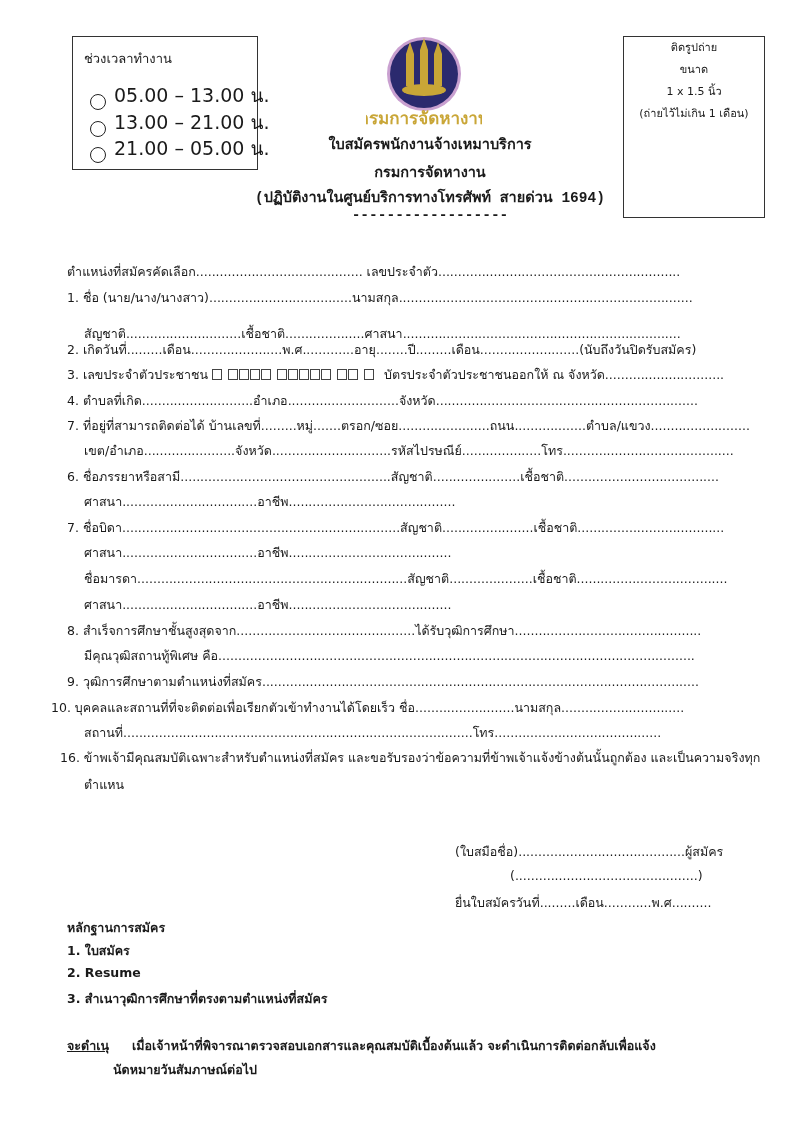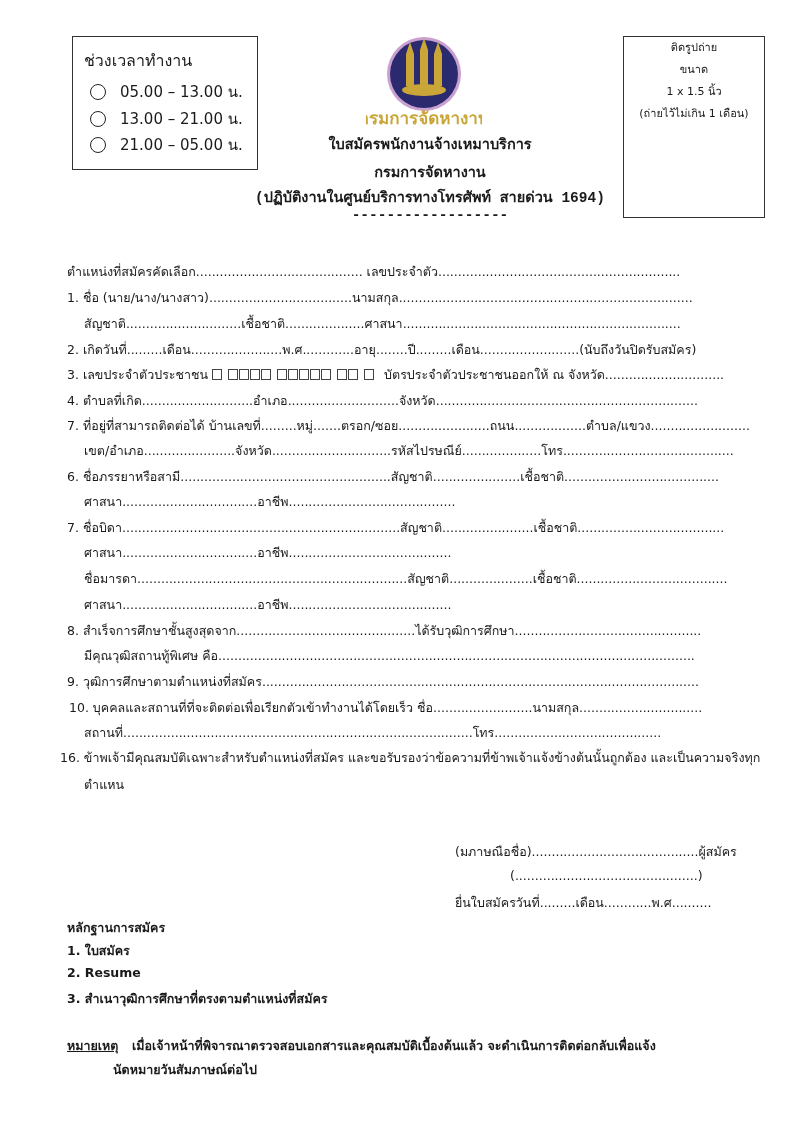--- a/index.html
+++ b/index.html
@@ -1,21 +1,21 @@
 <!DOCTYPE html>
 <html><head>
 <meta charset="utf-8">
 <style>
   html, body { margin: 0; padding: 0; background: #ffffff; }
   body { width: 800px; height: 1131px; position: relative; overflow: hidden;
          font-family: "DejaVu Sans", "Liberation Sans", sans-serif; color: #1a1a1a; }
   .abs { position: absolute; }
   .shift-box { left: 72px; top: 36px; width: 186px; height: 134px; border: 1.5px solid #333; box-sizing: border-box; }
-  .shift-title { left: 84px; top: 48px; font-size: 16px; }
-  .shift-opt { left: 90px; font-size: 15px; display: flex; align-items: center; gap: 14px; }
+  .shift-title { left: 84px; top: 48px; font-size: 13px; }
+  .shift-opt { left: 90px; font-size: 19px; display: flex; align-items: flex-end; gap: 8px; }
   .radio { width: 16px; height: 16px; border: 1.5px solid #222; border-radius: 50%; box-sizing: border-box; display: inline-block; }
   .photo-box { left: 623px; top: 36px; width: 142px; height: 182px; border: 1.5px solid #333; box-sizing: border-box;
                text-align: center; font-size: 11px; line-height: 22px; }
   .logo { left: 366px; top: 34px; width: 116px; height: 96px; }
   .title { left: 200px; width: 460px; text-align: center; font-weight: bold; font-size: 14.5px; font-family: Liberation Mono, monospace; }
   .line { left: 67px; font-size: 12.5px; white-space: nowrap; text-align: right; }
   .sig { font-size: 12.5px; white-space: nowrap; }
   .ev { left: 67px; font-size: 12.5px; white-space: nowrap; font-weight: bold; }
   .box { display: inline-block; width: 10px; height: 11px; border: 1px solid #444; margin-right: 1px; vertical-align: -1px; box-sizing: border-box; }
   .grp { margin-right: 5px; }
@@ -60,50 +60,50 @@
 
 <div class="abs photo-box">
   <div>ติดรูปถ่าย</div>
   <div>ขนาด</div>
   <div>1 x 1.5 นิ้ว</div>
   <div>(ถ่ายไว้ไม่เกิน 1 เดือน)</div>
 </div>
 
 <div class="abs line" style="top:262px">ตำแหน่งที่สมัครคัดเลือก.......................................... เลขประจำตัว.............................................................</div>
 <div class="abs line" style="top:288px">1.  ชื่อ  (นาย/นาง/นางสาว)....................................นามสกุล..........................................................................</div>
-<div class="abs line" style="top:314px;left:84px">สัญชาติ.............................เชื้อชาติ....................ศาสนา......................................................................</div>
+<div class="abs line" style="top:324px;left:84px">สัญชาติ.............................เชื้อชาติ....................ศาสนา......................................................................</div>
 <div class="abs line" style="top:340px">2.  เกิดวันที่.........เดือน.......................พ.ศ.............อายุ........ปี.........เดือน.........................(นับถึงวันปิดรับสมัคร)</div>
 <div class="abs line" style="top:365px">
   <span>3.  เลขประจำตัวประชาชน</span>
   <span>
     <span class="grp"><span class="box"></span></span><span class="grp"><span class="box"></span><span class="box"></span><span class="box"></span><span class="box"></span></span><span class="grp"><span class="box"></span><span class="box"></span><span class="box"></span><span class="box"></span><span class="box"></span></span><span class="grp"><span class="box"></span><span class="box"></span></span><span class="grp"><span class="box"></span></span>
   </span>
   <span>บัตรประจำตัวประชาชนออกให้ ณ จังหวัด..............................</span>
 </div>
 <div class="abs line" style="top:391px">4.  ตำบลที่เกิด............................อำเภอ............................จังหวัด..................................................................</div>
 <div class="abs line" style="top:416px">7.  ที่อยู่ที่สามารถติดต่อได้ บ้านเลขที่.........หมู่.......ตรอก/ซอย.......................ถนน..................ตำบล/แขวง.........................</div>
 <div class="abs line" style="top:441px;left:84px">เขต/อำเภอ.......................จังหวัด..............................รหัสไปรษณีย์....................โทร...........................................</div>
 <div class="abs line" style="top:467px">6.  ชื่อภรรยาหรือสามี.....................................................สัญชาติ......................เชื้อชาติ.......................................</div>
 <div class="abs line" style="top:492px;left:84px">ศาสนา..................................อาชีพ..........................................</div>
 <div class="abs line" style="top:518px">7.  ชื่อบิดา......................................................................สัญชาติ.......................เชื้อชาติ.....................................</div>
 <div class="abs line" style="top:543px;left:84px">ศาสนา..................................อาชีพ.........................................</div>
 <div class="abs line" style="top:569px;left:84px">ชื่อมารดา....................................................................สัญชาติ.....................เชื้อชาติ......................................</div>
 <div class="abs line" style="top:595px;left:84px">ศาสนา..................................อาชีพ.........................................</div>
 <div class="abs line" style="top:621px">8.  สำเร็จการศึกษาชั้นสูงสุดจาก.............................................ได้รับวุฒิการศึกษา...............................................</div>
 <div class="abs line" style="top:646px;left:84px">มีคุณวุฒิสถานทู้พิเศษ  คือ........................................................................................................................</div>
 <div class="abs line" style="top:672px">9.  วุฒิการศึกษาตามตำแหน่งที่สมัคร..............................................................................................................</div>
-<div class="abs line" style="top:698px;left:69px">10.  บุคคลและสถานที่ที่จะติดต่อเพื่อเรียกตัวเข้าทำงานได้โดยเร็ว  ชื่อ.........................นามสกุล...............................</div>
+<div class="abs line" style="top:698px;left:51px">10.  บุคคลและสถานที่ที่จะติดต่อเพื่อเรียกตัวเข้าทำงานได้โดยเร็ว  ชื่อ.........................นามสกุล...............................</div>
 <div class="abs line" style="top:723px;left:84px">สถานที่........................................................................................โทร..........................................</div>
 <div class="abs line" style="top:748px;left:60px">16.  ข้าพเจ้ามีคุณสมบัติเฉพาะสำหรับตำแหน่งที่สมัคร และขอรับรองว่าข้อความที่ข้าพเจ้าแจ้งข้างต้นนั้นถูกต้อง และเป็นความจริงทุก</div>
 <div class="abs line" style="top:775px;left:84px">ตำแหน</div>
 
-<div class="abs sig" style="left:455px;top:842px">(มภาษณือชื่อ)..........................................ผู้สมัคร</div>
+<div class="abs sig" style="left:455px;top:842px">(ใบสมือชื่อ)..........................................ผู้สมัคร</div>
 <div class="abs sig" style="left:510px;top:868px">(..............................................)</div>
 <div class="abs sig" style="left:455px;top:893px">ยื่นใบสมัครวันที่.........เดือน............พ.ศ..........</div>
 
 <div class="abs ev" style="top:918px">หลักฐานการสมัคร</div>
 <div class="abs ev" style="top:941px">1. ใบสมัคร</div>
 <div class="abs ev" style="top:965px">2. Resume</div>
 <div class="abs ev" style="top:989px">3. สำเนาวุฒิการศึกษาที่ตรงตามตำแหน่งที่สมัคร</div>
 
-<div class="abs ev u" style="top:1036px">หมายเหตุ</div>
+<div class="abs ev u" style="top:1036px">จะดำเนุ</div>
 <div class="abs ev" style="top:1036px;left:132px">เมื่อเจ้าหน้าที่พิจารณาตรวจสอบเอกสารและคุณสมบัติเบื้องต้นแล้ว จะดำเนินการติดต่อกลับเพื่อแจ้ง</div>
 <div class="abs ev" style="top:1060px;left:113px">นัดหมายวันสัมภาษณ์ต่อไป</div>
 
 </body></html>

